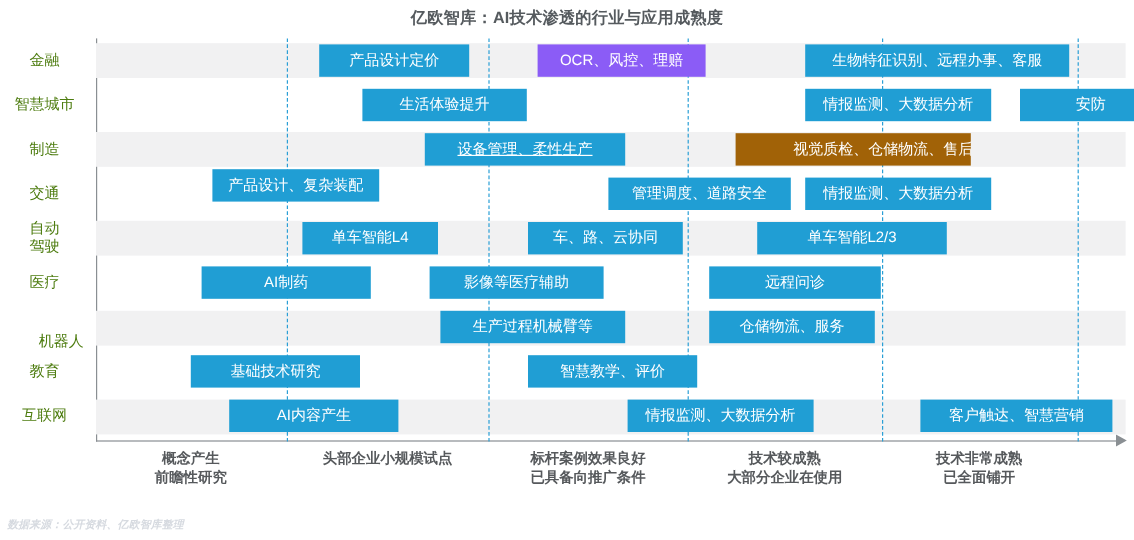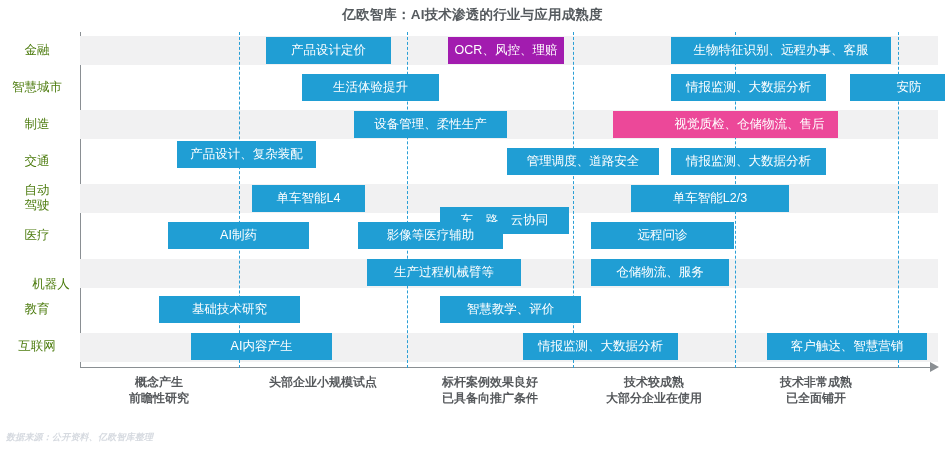--- a/index.html
+++ b/index.html
@@ -172,32 +172,32 @@
       </div>
       <div class="row striped" style="top: 296.8px;">
         <div class="band"></div>
       </div>
       <div class="gridline" style="left: 159px;"></div>
       <div class="gridline" style="left: 327px;"></div>
       <div class="gridline" style="left: 493px;"></div>
       <div class="gridline" style="left: 655px;"></div>
       <div class="gridline" style="left: 818px;"></div>
       <div class="bar" style="left: 186px; width: 125px; top: 4.5px; background: rgb(32, 158, 212);">产品设计定价</div>
-      <div class="bar" style="left: 368px; width: 116px; top: 4.5px; background: #a21caf;">OCR、风控、理赔</div>
+      <div class="bar" style="left: 368px; width: 140px; top: 4.5px; background: #8b5cf6;">OCR、风控、理赔</div>
       <div class="bar" style="left: 591px; width: 220px; top: 4.5px; background: rgb(32, 158, 212);">生物特征识别、远程办事、客服</div>
       <div class="bar" style="left: 222px; width: 137px; top: 41.6px; background: rgb(32, 158, 212);">生活体验提升</div>
       <div class="bar" style="left: 591px; width: 155px; top: 41.6px; background: rgb(32, 158, 212);">情报监测、大数据分析</div>
       <div class="bar" style="left: 770px; width: 118px; top: 41.6px; background: rgb(32, 158, 212);">安防</div>
       <div class="bar" style="left: 97px; width: 139px; top: 78.7px; background: rgb(32, 158, 212); margin-top: 30px;">产品设计、复杂装配</div>
-      <div class="bar" style="left: 274px; width: 153px; top: 78.7px; background: rgb(32, 158, 212);">设备管理、柔性生产</div>
-      <div class="bar" style="left: 533px; width: 225px; top: 78.7px; background: #ec4899; padding-left: 48px;">视觉质检、仓储物流、售后</div>
+      <div class="bar" style="left: 274px; width: 167px; top: 78.7px; background: rgb(32, 158, 212); text-decoration: underline;">设备管理、柔性生产</div>
+      <div class="bar" style="left: 533px; width: 196px; top: 78.7px; background: #a16207; padding-left: 48px;">视觉质检、仓储物流、售后</div>
       <div class="bar" style="left: 427px; width: 152px; top: 115.8px; background: rgb(32, 158, 212);">管理调度、道路安全</div>
       <div class="bar" style="left: 591px; width: 155px; top: 115.8px; background: rgb(32, 158, 212);">情报监测、大数据分析</div>
       <div class="bar" style="left: 172px; width: 113px; top: 152.9px; background: rgb(32, 158, 212);">单车智能L4</div>
-      <div class="bar" style="left: 360px; width: 129px; top: 152.9px; background: rgb(32, 158, 212); margin-top: 22px;">车、路、云协同</div>
+      <div class="bar" style="left: 360px; width: 129px; top: 152.9px; background: rgb(32, 158, 212);">车、路、云协同</div>
       <div class="bar" style="left: 551px; width: 158px; top: 152.9px; background: rgb(32, 158, 212);">单车智能L2/3</div>
       <div class="bar" style="left: 88px; width: 141px; top: 190px; background: rgb(32, 158, 212);">AI制药</div>
       <div class="bar" style="left: 278px; width: 145px; top: 190px; background: rgb(32, 158, 212);">影像等医疗辅助</div>
       <div class="bar" style="left: 511px; width: 143px; top: 190px; background: rgb(32, 158, 212);">远程问诊</div>
       <div class="bar" style="left: 287px; width: 154px; top: 227.1px; background: rgb(32, 158, 212);">生产过程机械臂等</div>
       <div class="bar" style="left: 511px; width: 138px; top: 227.1px; background: rgb(32, 158, 212);">仓储物流、服务</div>
       <div class="bar" style="left: 67px; width: 141px; top: 264.2px; background: rgb(32, 158, 212); margin-left: 12px;">基础技术研究</div>
       <div class="bar" style="left: 360px; width: 141px; top: 264.2px; background: rgb(32, 158, 212);">智慧教学、评价</div>
       <div class="bar" style="left: 111px; width: 141px; top: 301.3px; background: rgb(32, 158, 212);">AI内容产生</div>
       <div class="bar" style="left: 443px; width: 155px; top: 301.3px; background: rgb(32, 158, 212);">情报监测、大数据分析</div>

